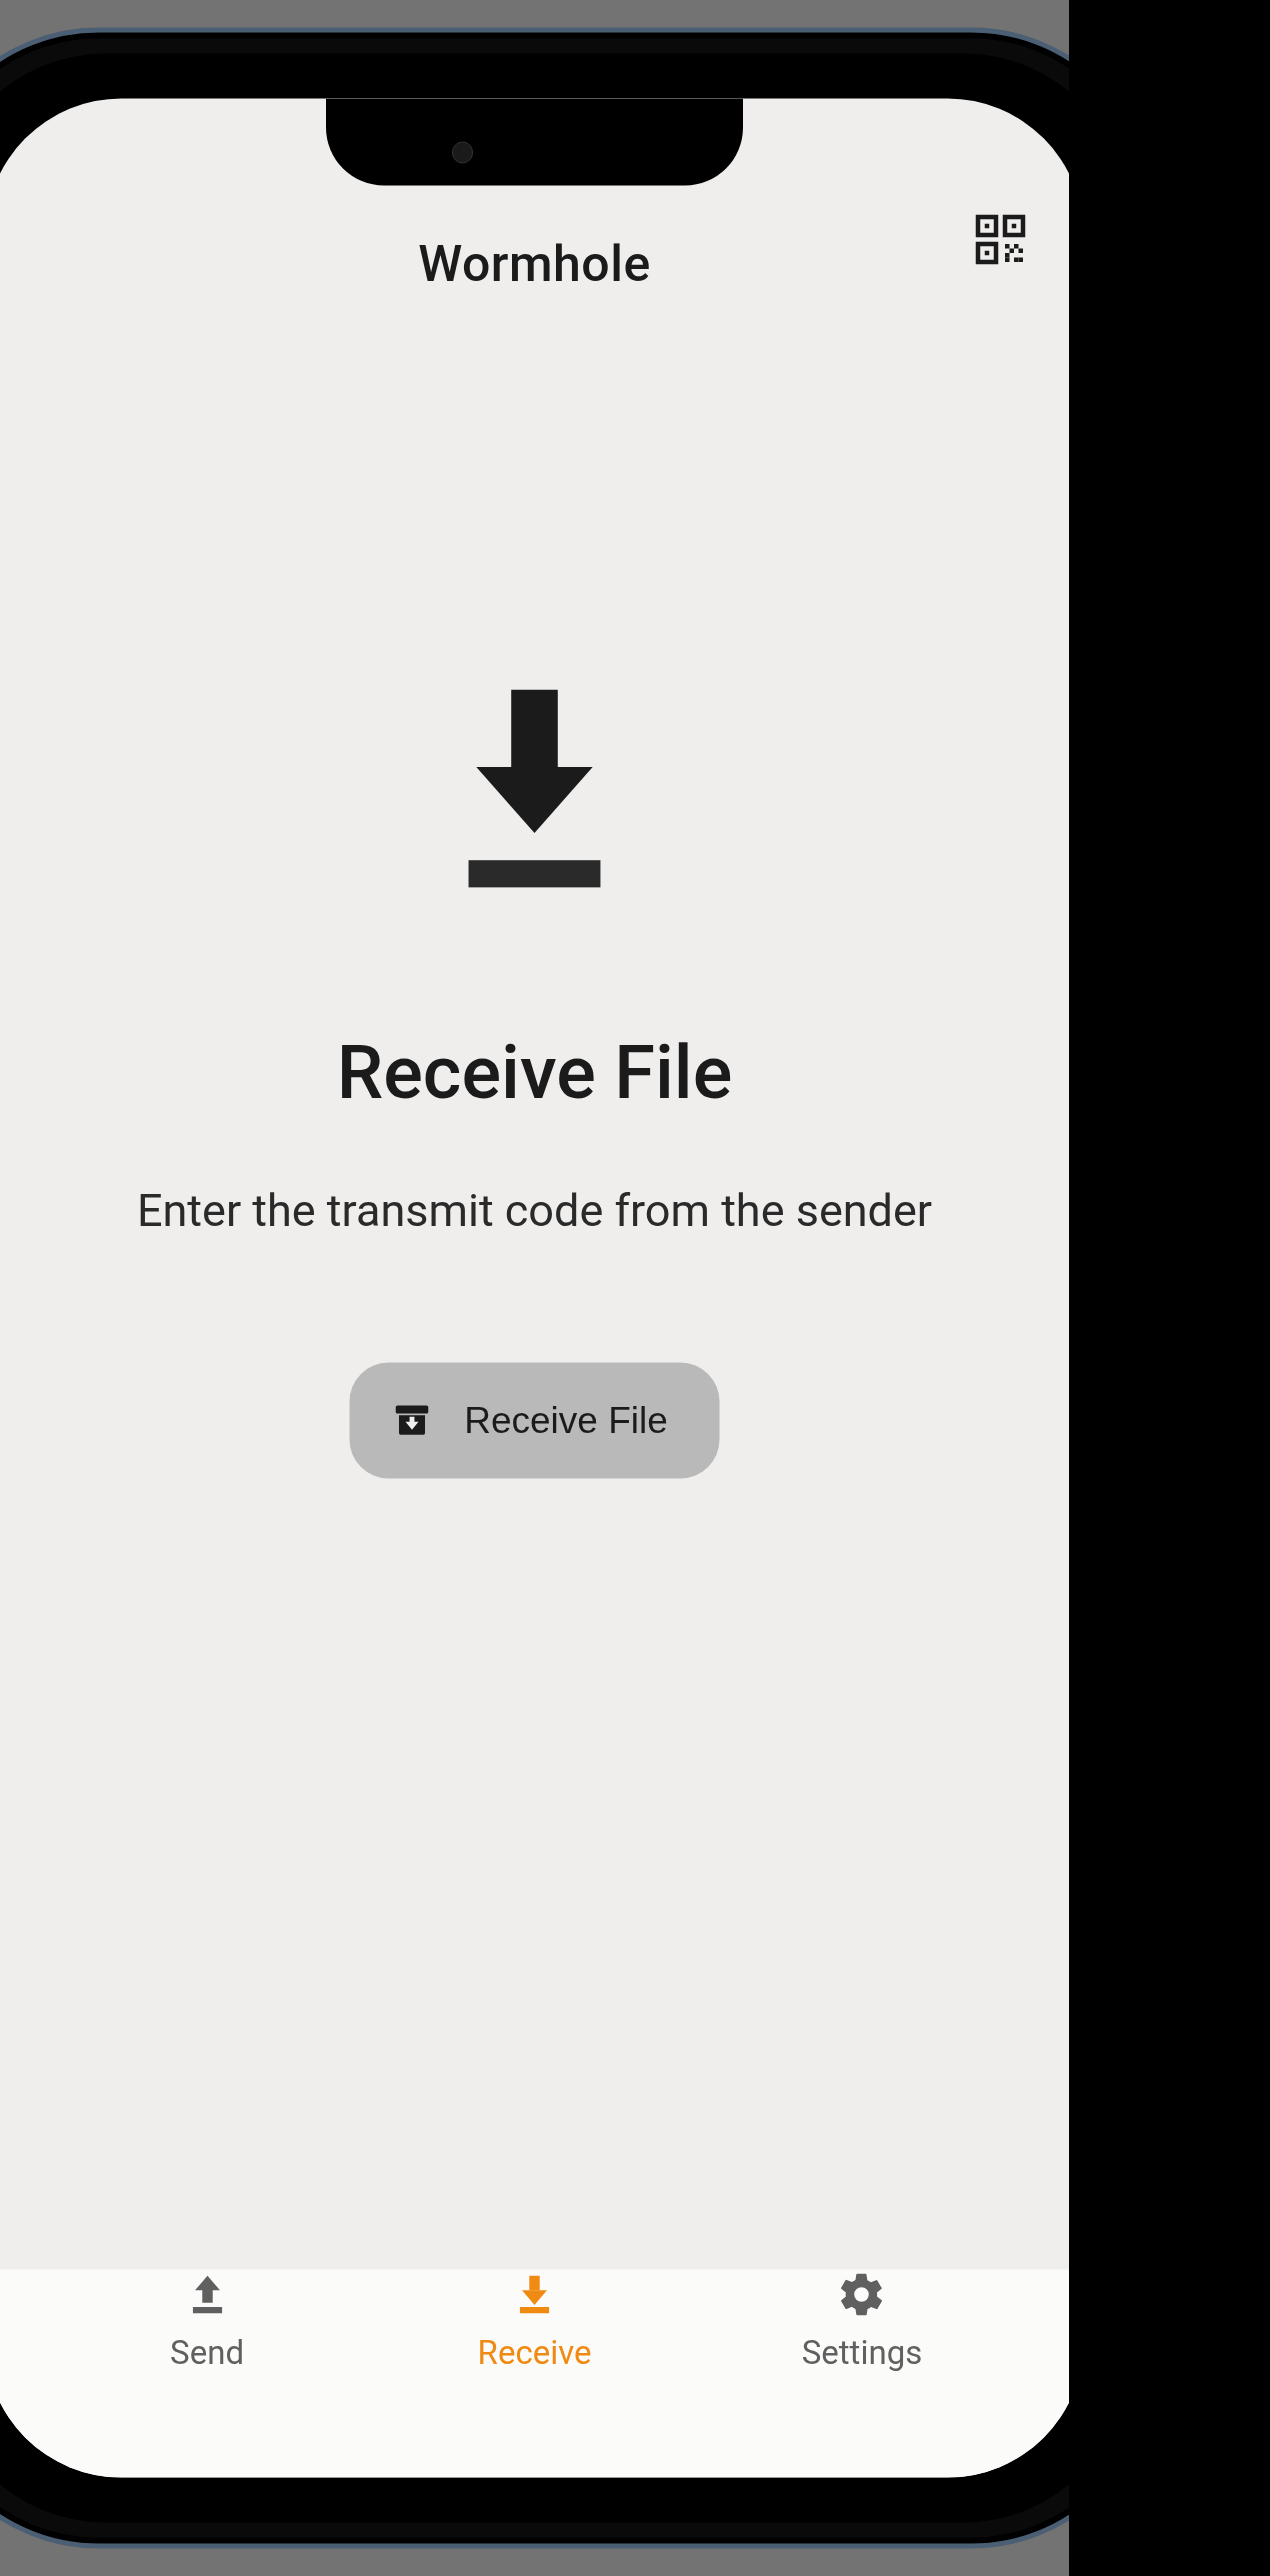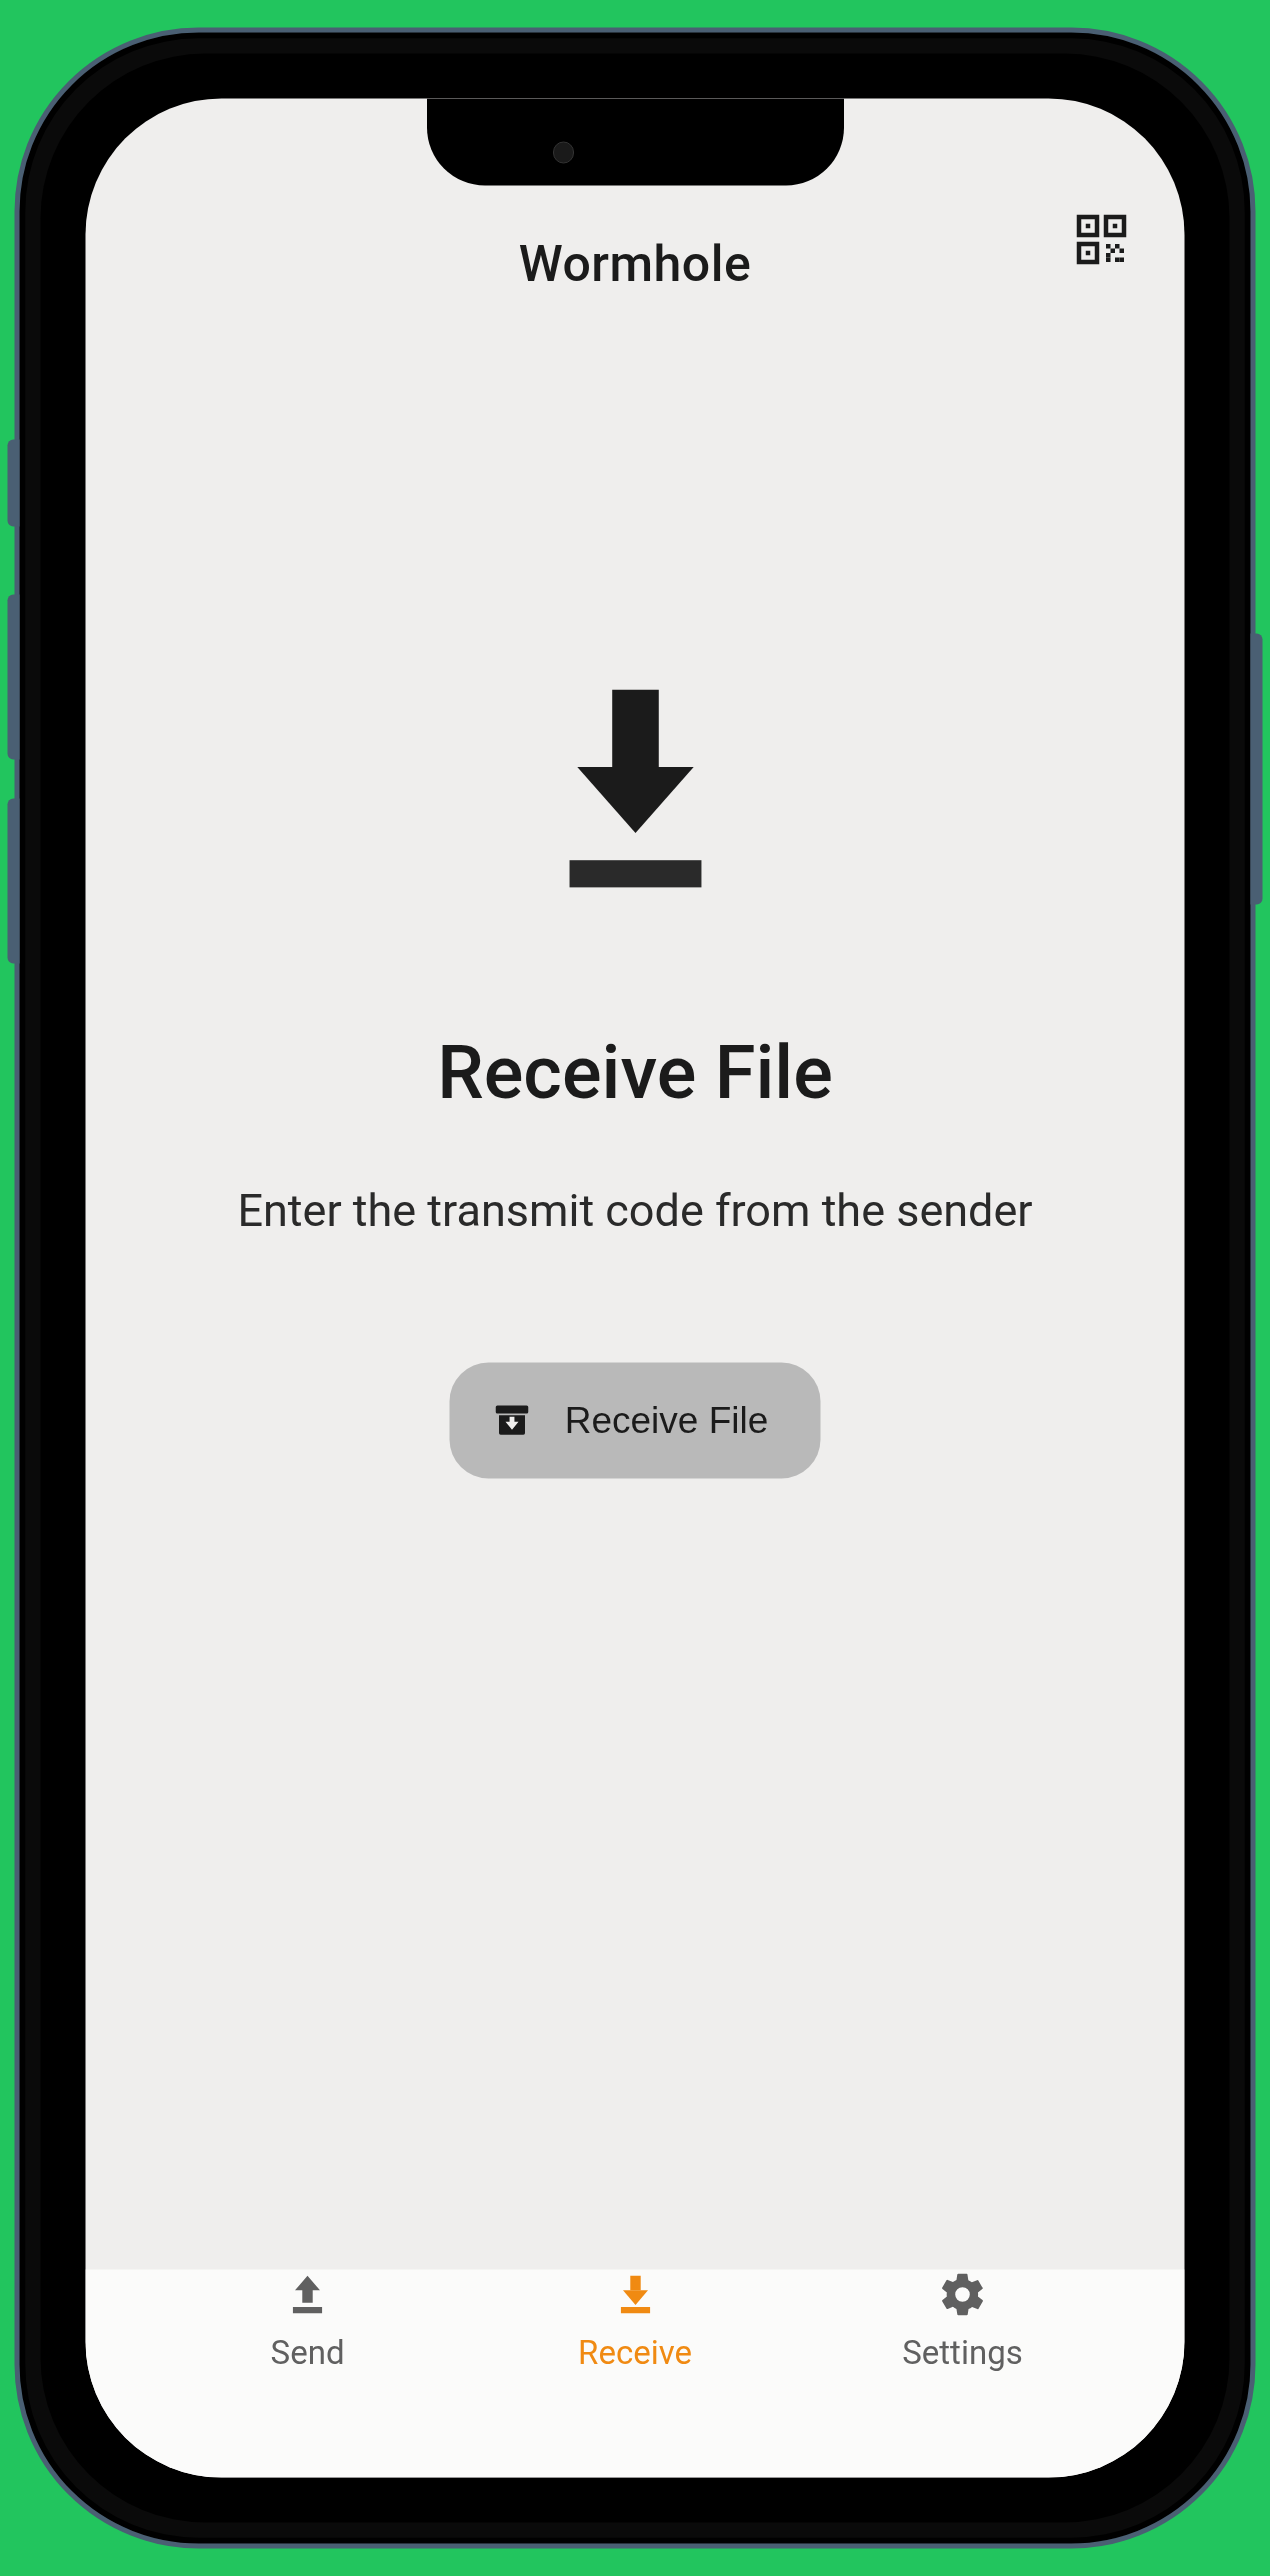--- a/index.html
+++ b/index.html
@@ -1,17 +1,17 @@
 <!DOCTYPE html>
 <html><head>
 <meta charset="utf-8">
 <style>
   * { box-sizing: border-box; margin: 0; padding: 0; }
   html, body { width: 100%; height: 100%; background: #000; font-family: -apple-system, BlinkMacSystemFont, "Segoe UI", Roboto, "Helvetica Neue", Arial, sans-serif; }
-  .stage { width: 1270px; height: 2576px; background: #22c55e; position: relative; overflow: hidden; }
+  .stage { width: 1069px; height: 2576px; background: #737373; position: relative; overflow: hidden; }
 
   
   .phone {
     position: absolute;
     left: 50%; top: 50%;
     transform: translate(-50%, -50%);
     width: 1241px; height: 2521px;
     border-radius: 184px;
     background: #0a0a0a;
     border: 5.8px solid #4a5f73;

